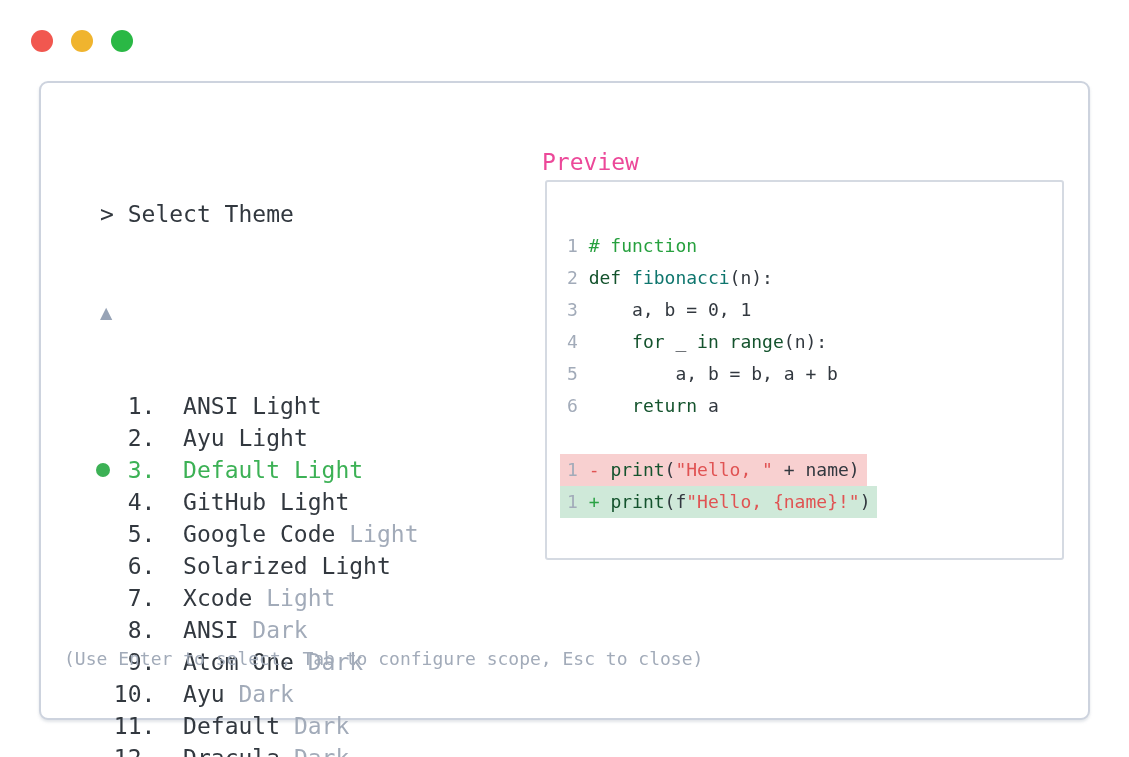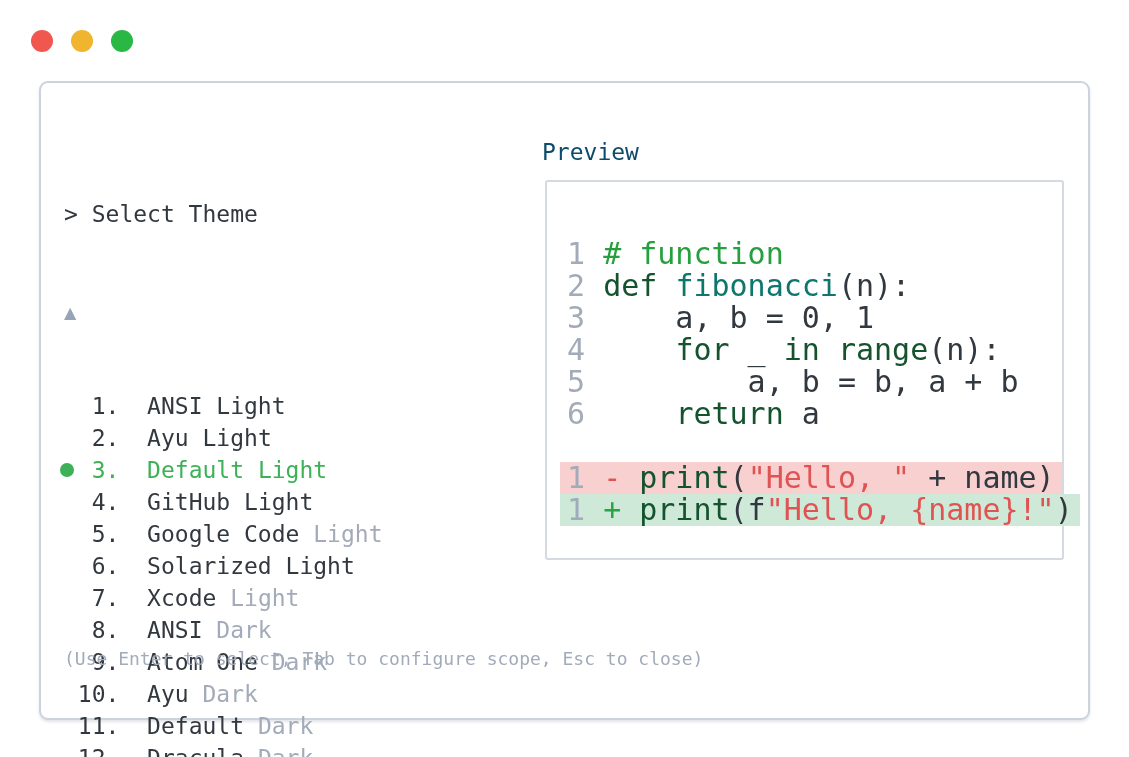--- a/index.html
+++ b/index.html
@@ -18,44 +18,44 @@
     position:absolute;left:39px;top:81px;width:1051px;height:639px;
     box-sizing:border-box;border:2px solid #cdd3de;border-radius:9px;background:#fff;
     box-shadow:0 2px 3px rgba(150,160,175,.28);
   }
 
   
   #left-col{
     position:absolute;left:23px;top:51px;
     font-size:23px;line-height:32px;color:#32383f;white-space:pre;
   }
-  .row{height:32px;white-space:pre;position:relative;}
+  .row{height:32px;white-space:pre;position:relative;margin-left:36px;}
   .arrow-row span{font-family:"DejaVu Sans", sans-serif;font-size:16px;}
   .arrow-up-glyph{color:#97a3b6;}
   .dim{color:#a2abb9;}
   .sel{color:#3cb155;}
   .bullet{
     position:absolute;left:-4px;top:9px;width:14px;height:14px;border-radius:50%;
     background:#3cb155;
   }
   #hint{
     position:absolute;left:23px;top:560px;font-size:18px;line-height:32px;
     color:#a2abb9;white-space:pre;
   }
 
   
   #preview-title{
-    position:absolute;left:501px;top:53px;font-size:23px;line-height:32px;color:#0c4a6e;white-space:pre;
+    position:absolute;left:501px;top:63px;font-size:23px;line-height:32px;color:#ec4899;white-space:pre;
   }
   #preview-box{
     position:absolute;left:504px;top:97px;width:519px;height:380px;
     box-sizing:border-box;border:2px solid #d5dae2;border-radius:3px;background:#fff;
   }
   #code{
-    position:absolute;left:20px;top:56px;font-size:30px;line-height:32px;
+    position:absolute;left:20px;top:48px;font-size:18px;line-height:32px;
     color:#32383f;white-space:pre;
   }
   .code-line{height:32px;white-space:pre;}
   .code-line.removed{background:#f8d0d0;width:max-content;padding:0 7px;margin-left:-7px;}
   .code-line.added{background:#cfe9d9;width:max-content;padding:0 7px;margin-left:-7px;}
   .ln{color:#a2abb9;}
   .tok-plain{color:#32383f;}
   .tok-kw{color:#14532d;}
   .tok-fn{color:#0f766e;}
   .tok-str{color:#e05353;}

